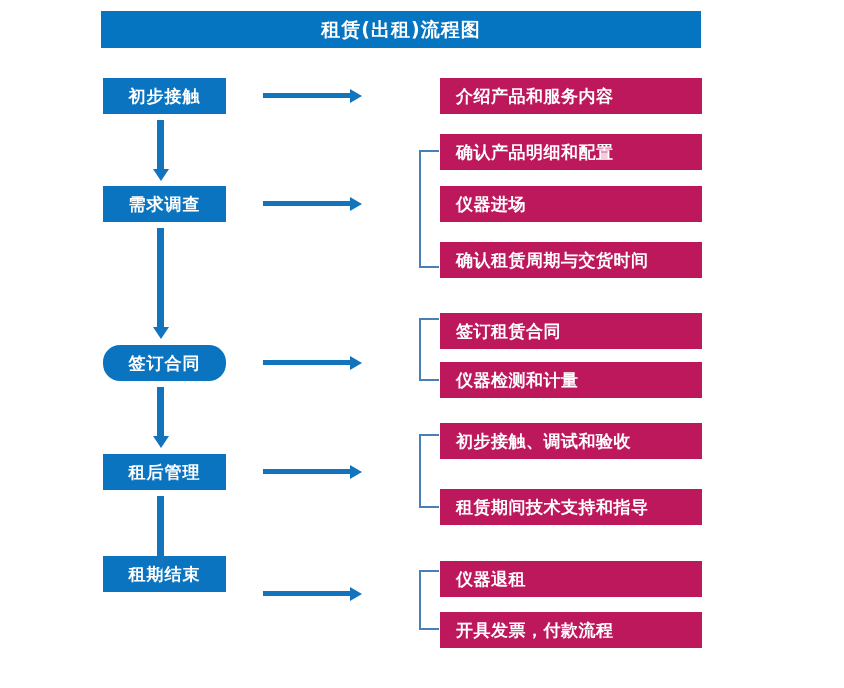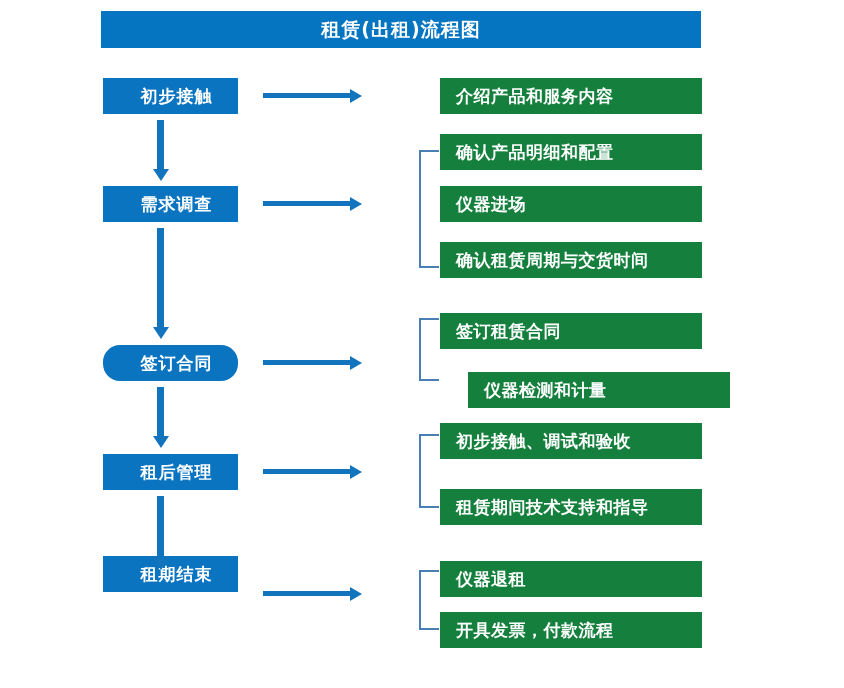--- a/index.html
+++ b/index.html
@@ -45,30 +45,29 @@
     height: 36px;
     background: #0A74C0;
     color: #ffffff;
     display: flex;
     align-items: center;
     justify-content: center;
     font-size: 17px;
     font-weight: bold;
     letter-spacing: 1px;
     white-space: nowrap;
-    padding-left: 12px;
   }
 
   
   .detail-box {
     position: absolute;
     left: 440px;
     width: 262px;
     height: 36px;
-    background: #15803d;
+    background: #be185d;
     color: #ffffff;
     display: flex;
     align-items: center;
     font-size: 17px;
     font-weight: bold;
     letter-spacing: 0.5px;
     padding-left: 16px;
     box-sizing: border-box;
     white-space: nowrap;
   }
@@ -161,21 +160,21 @@
   <div class="detail-box" style="top:78px;">介绍产品和服务内容</div>
 
   <div class="detail-box" style="top:134px;">确认产品明细和配置</div>
 
   <div class="detail-box" style="top:186px;">仪器进场</div>
 
   <div class="detail-box" style="top:242px;">确认租赁周期与交货时间</div>
 
   <div class="detail-box" style="top:313px;">签订租赁合同</div>
 
-  <div class="detail-box" style="top:372px;margin-left:28px;">仪器检测和计量</div>
+  <div class="detail-box" style="top:362px;">仪器检测和计量</div>
 
   <div class="detail-box" style="top:423px;">初步接触、调试和验收</div>
 
   <div class="detail-box" style="top:489px;">租赁期间技术支持和指导</div>
 
   <div class="detail-box" style="top:561px;">仪器退租</div>
 
   <div class="detail-box" style="top:612px;">开具发票，付款流程</div>
 
 </div>

